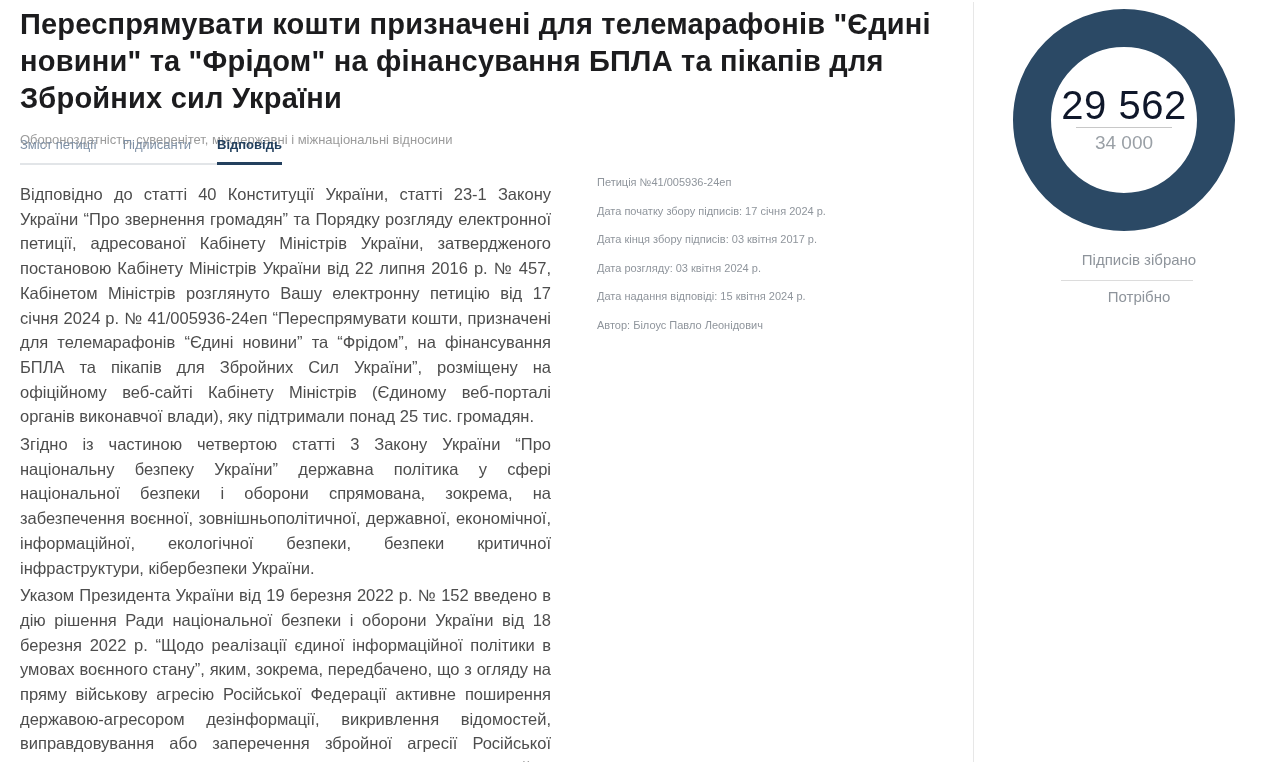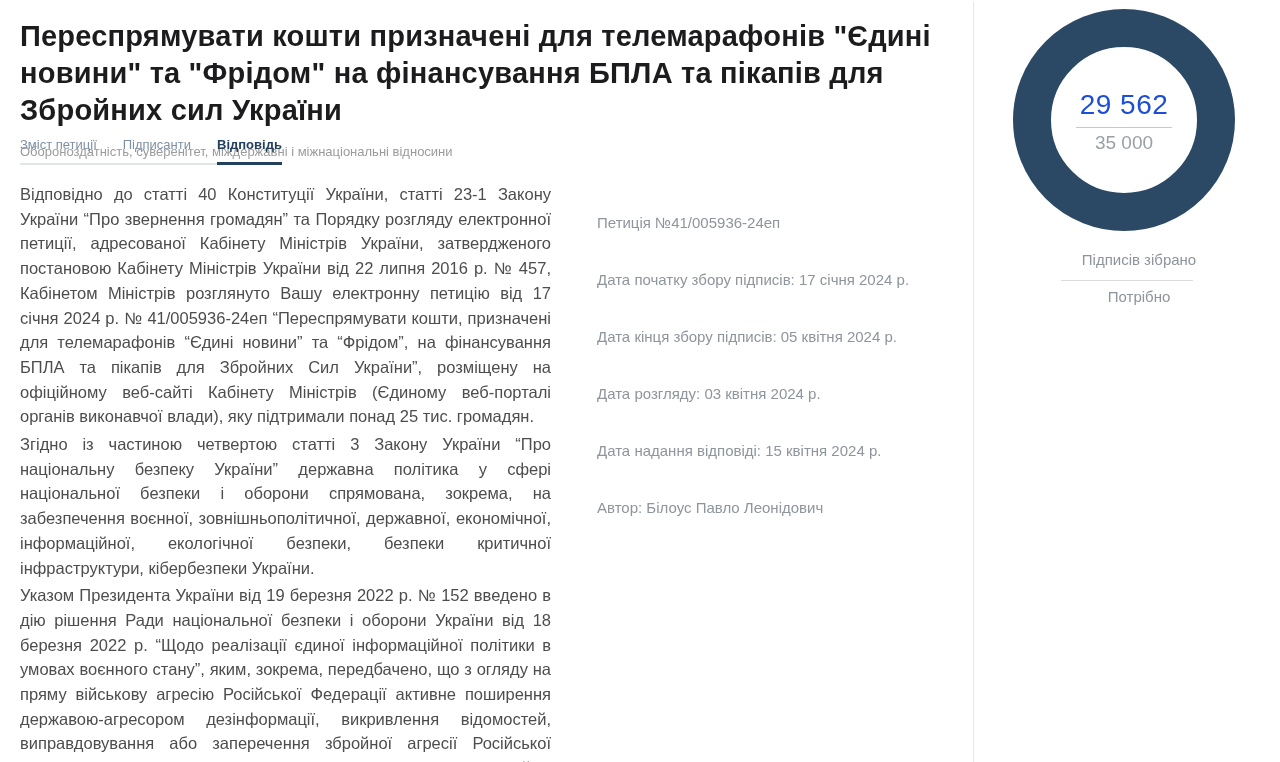--- a/index.html
+++ b/index.html
@@ -5,21 +5,21 @@
   * { margin: 0; padding: 0; box-sizing: border-box; }
   html, body { background: #ffffff; }
   body {
     width: 1280px; height: 762px; overflow: hidden; position: relative;
     font-family: "Liberation Sans", sans-serif;
     -webkit-font-smoothing: antialiased;
   }
   .page { position: absolute; inset: 0; width: 1280px; height: 762px; }
 
   
-  .header { position: absolute; left: 20px; top: 18px; width: 925px; }
+  .header { position: absolute; left: 20px; top: 6px; width: 925px; }
   .page-title {
     font-size: 29px; line-height: 37px; font-weight: 700;
     color: #1c1c1e; letter-spacing: 0.2px;
   }
   .category {
     margin-top: 15px; font-size: 13px; color: #9b9b9b; font-weight: 400;
   }
 
   
   .tabs {
@@ -42,41 +42,41 @@
     height: 580px; overflow: hidden;
   }
   .body-text p {
     font-size: 16.5px; line-height: 24.7px; color: #4d4d4d;
     text-align: justify; margin-bottom: 3px;
   }
 
   
   .meta { position: absolute; left: 597px; top: 174px; width: 360px; }
   .meta-row {
-    font-size: 15px; line-height: 17px; color: #8f959c;
-    margin-bottom: 11.5px; white-space: nowrap; margin-top: 40px;
+    font-size: 11px; line-height: 17px; color: #8f959c;
+    margin-bottom: 11.5px; white-space: nowrap;
   }
 
   
   .divider {
     position: absolute; left: 973px; top: 2px; width: 1px; height: 760px;
     background: #e7e7e7;
   }
 
   
   .gauge-col { position: absolute; left: 974px; top: 0; width: 306px; height: 762px; }
   .ring {
     position: absolute; left: 39px; top: 9px;
     width: 222px; height: 222px; border-radius: 50%;
     border: 38px solid #2b4965;
     display: flex; align-items: center; justify-content: center;
   }
   .ring-inner { text-align: center; }
   .collected-count {
-    font-size: 28px; color: #1d4ed8; letter-spacing: 0.5px; line-height: 36px; text-align: center;
+    font-size: 40px; color: #0f172a; letter-spacing: 0.5px; line-height: 36px; text-align: center;
   }
   .ring-hr {
     width: 96px; height: 0; border-top: 1px solid #c8c8c8; margin: 4px auto 4px;
   }
   .required-count { font-size: 19px; color: #9aa0a6; line-height: 21px; }
 
   .gauge-label {
     position: absolute; left: 12px; width: 306px; text-align: center;
     font-size: 15px; color: #8e949b;
   }
@@ -105,34 +105,34 @@
 
   <div class="body-text">
     <p>Відповідно до статті 40 Конституції України, статті 23-1 Закону України “Про звернення громадян” та Порядку розгляду електронної петиції, адресованої Кабінету Міністрів України, затвердженого постановою Кабінету Міністрів України від 22 липня 2016 р. №  457, Кабінетом Міністрів розглянуто Вашу електронну петицію від 17 січня 2024 р. № 41/005936-24еп “Переспрямувати кошти, призначені для телемарафонів “Єдині новини” та “Фрідом”, на фінансування БПЛА та пікапів для Збройних Сил України”, розміщену на офіційному веб-сайті Кабінету Міністрів (Єдиному веб-порталі органів виконавчої влади), яку підтримали понад 25 тис. громадян.</p>
     <p>Згідно із частиною четвертою статті 3 Закону України “Про національну безпеку України” державна політика у сфері національної безпеки і оборони спрямована, зокрема, на забезпечення воєнної, зовнішньополітичної, державної, економічної, інформаційної, екологічної безпеки, безпеки критичної інфраструктури, кібербезпеки України.</p>
     <p>Указом Президента України від 19 березня 2022 р. № 152 введено в дію рішення Ради національної безпеки і оборони України від 18 березня 2022 р. “Щодо реалізації єдиної інформаційної політики в умовах воєнного стану”, яким, зокрема, передбачено, що з огляду на пряму військову агресію Російської Федерації активне поширення державою-агресором дезінформації, викривлення відомостей, виправдовування або заперечення збройної агресії Російської Федерації проти України, з метою донесення правди про війну, забезпечення реалізації єдиної інформаційної політики в період дії в Україні правового режиму воєнного стану, запровадженого Указом Президента України від 24 лютого 2022 р. № 64, затвердженого Законом України від 24 лютого 2022 р. № 2102-IX, з урахуванням вимог Закону України “Про правовий</p>
   </div>
 
   <div class="meta">
     <div class="meta-row">Петиція №41/005936-24еп</div>
     <div class="meta-row">Дата початку збору підписів: 17 січня 2024 р.</div>
-    <div class="meta-row">Дата кінця збору підписів: 05 квітня 2024 р.</div>
+    <div class="meta-row">Дата кінця збору підписів: 03 квітня 2017 р.</div>
     <div class="meta-row">Дата розгляду: 03 квітня 2024 р.</div>
     <div class="meta-row">Дата надання відповіді: 15 квітня 2024 р.</div>
     <div class="meta-row">Автор: Білоус Павло Леонідович</div>
   </div>
 
   <div class="divider"></div>
 
   <div class="gauge-col">
     <div class="ring">
       <div class="ring-inner">
         <div class="collected-count">29 562</div>
         <div class="ring-hr"></div>
-        <div class="required-count">35 000</div>
+        <div class="required-count">34 000</div>
       </div>
     </div>
     <div class="gauge-label label-collected">Підписів зібрано</div>
     <div class="label-hr"></div>
     <div class="gauge-label label-required">Потрібно</div>
   </div>
 
 </div>
 
 </body></html>

